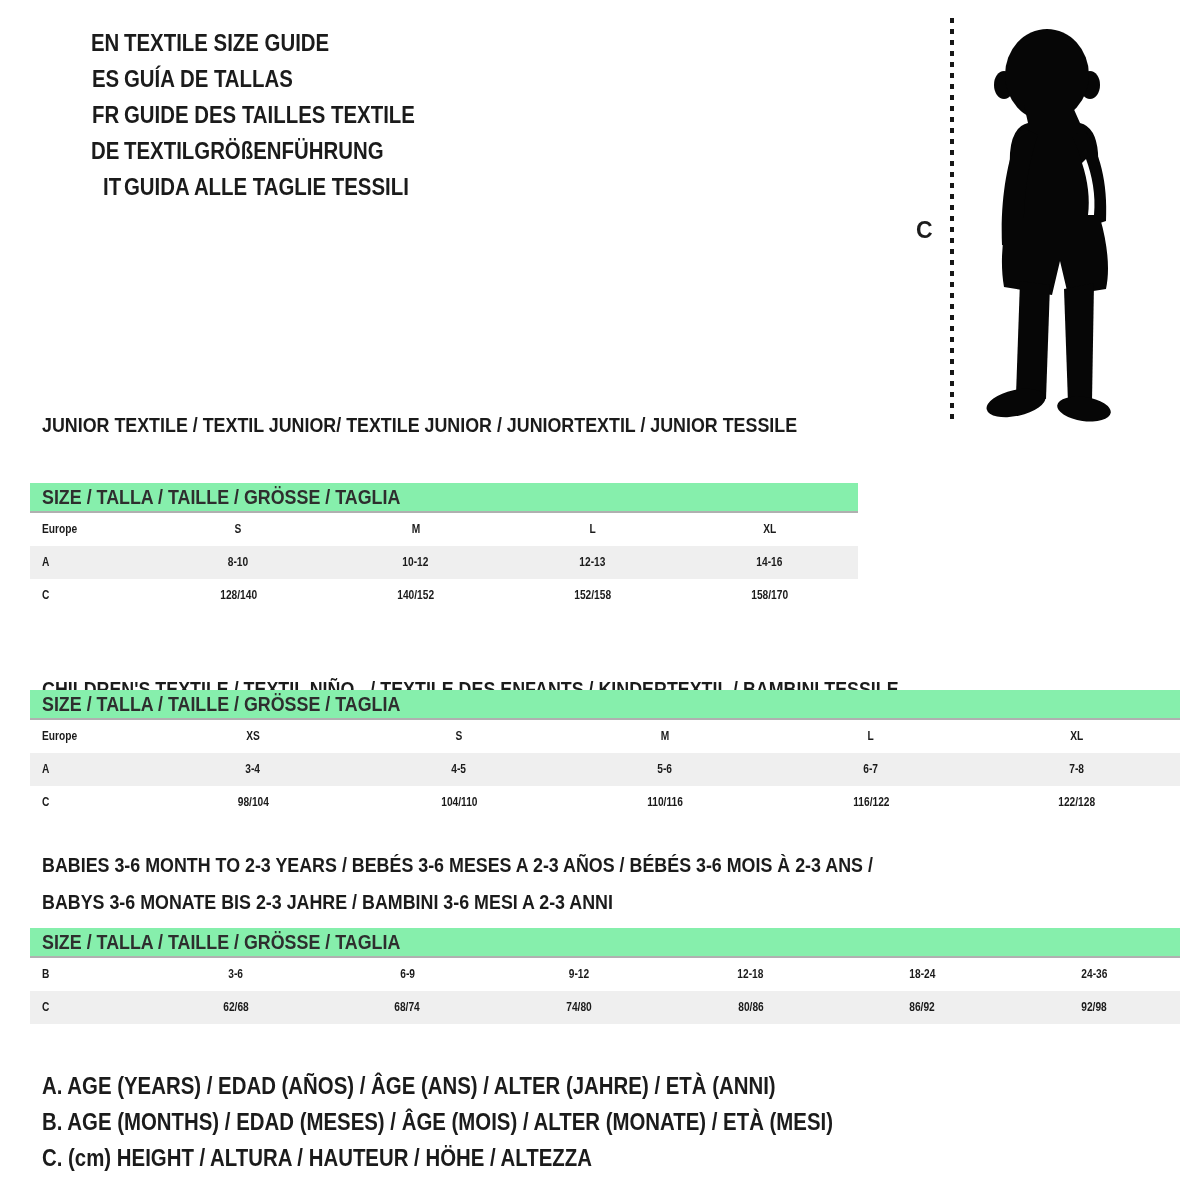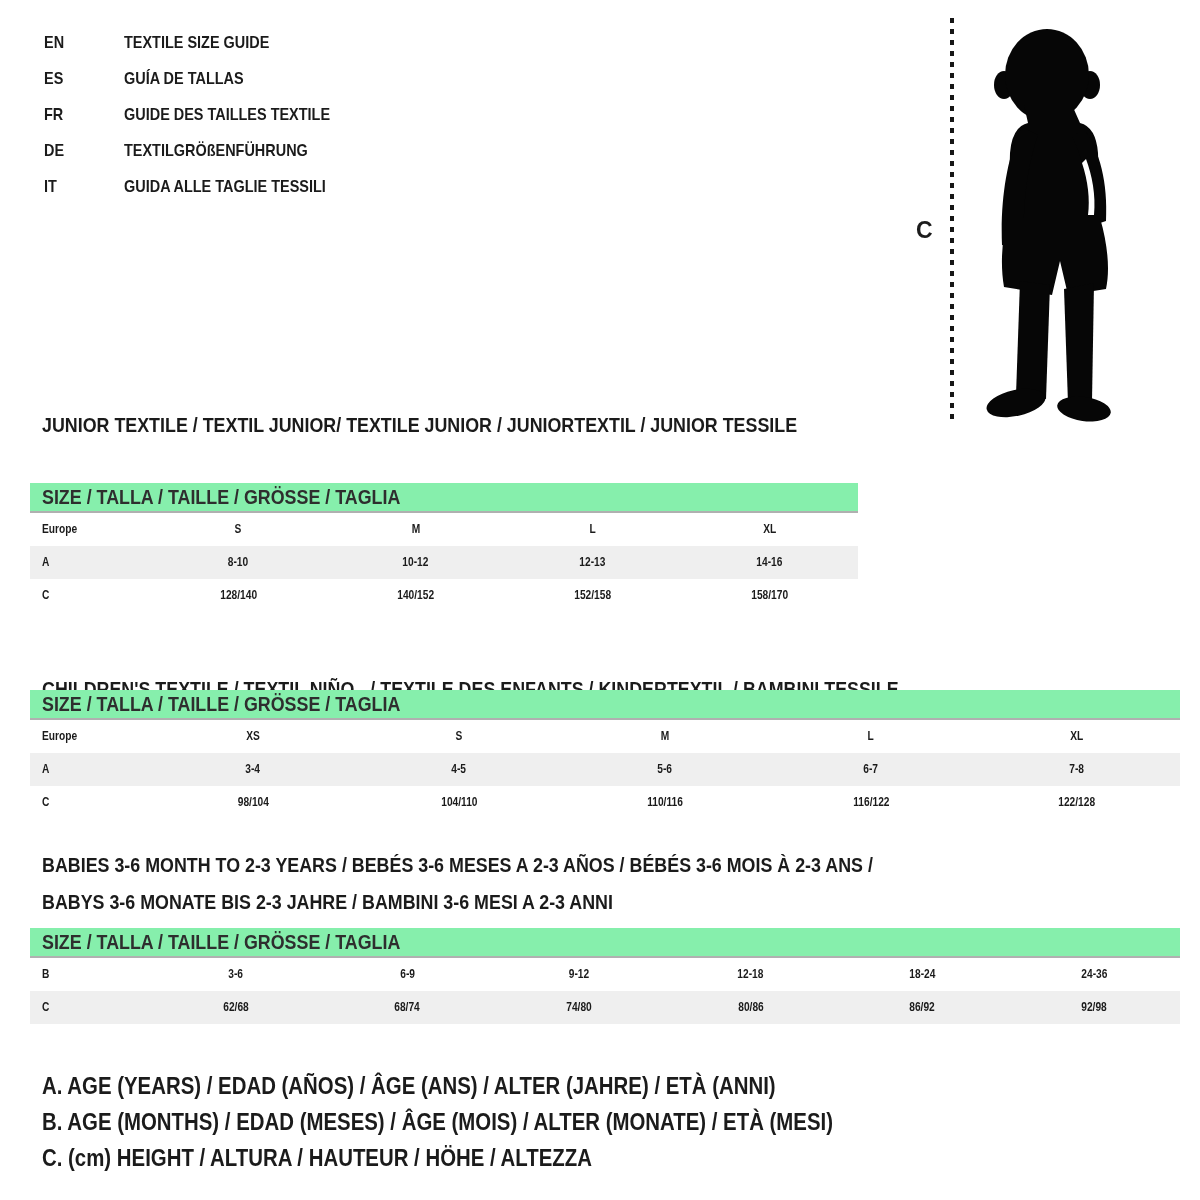--- a/index.html
+++ b/index.html
@@ -11,21 +11,21 @@
     background:#ffffff;
     font-family:"Liberation Sans", sans-serif;
     color:#1b1b1b;
     overflow:hidden;
   }
   
   .c  { display:inline-block; transform:scaleX(.85); transform-origin:50% 50%; white-space:nowrap; }
   .cl { display:inline-block; transform:scaleX(.85); transform-origin:0 50%;  white-space:nowrap; }
 
   
-  .lang-block { position:absolute; left:44px; top:25px; font-weight:bold; font-size:17px; line-height:36px; }
+  .lang-block { position:absolute; left:44px; top:25px; font-weight:bold; font-size:24px; line-height:36px;text-align:right; }
   .lang-row   { display:flex; }
   .lang-code  { width:80px; }
 
   
   .figure { position:absolute; left:890px; top:15px; width:270px; height:415px; }
   .dash-line {
     position:absolute; left:60px; top:3px; width:4px; height:402px;
     background:repeating-linear-gradient(to bottom, #161616 0 5px, transparent 5px 11px);
   }
   .height-label { position:absolute; left:26px; top:202px; font-weight:bold; font-size:23px; }

